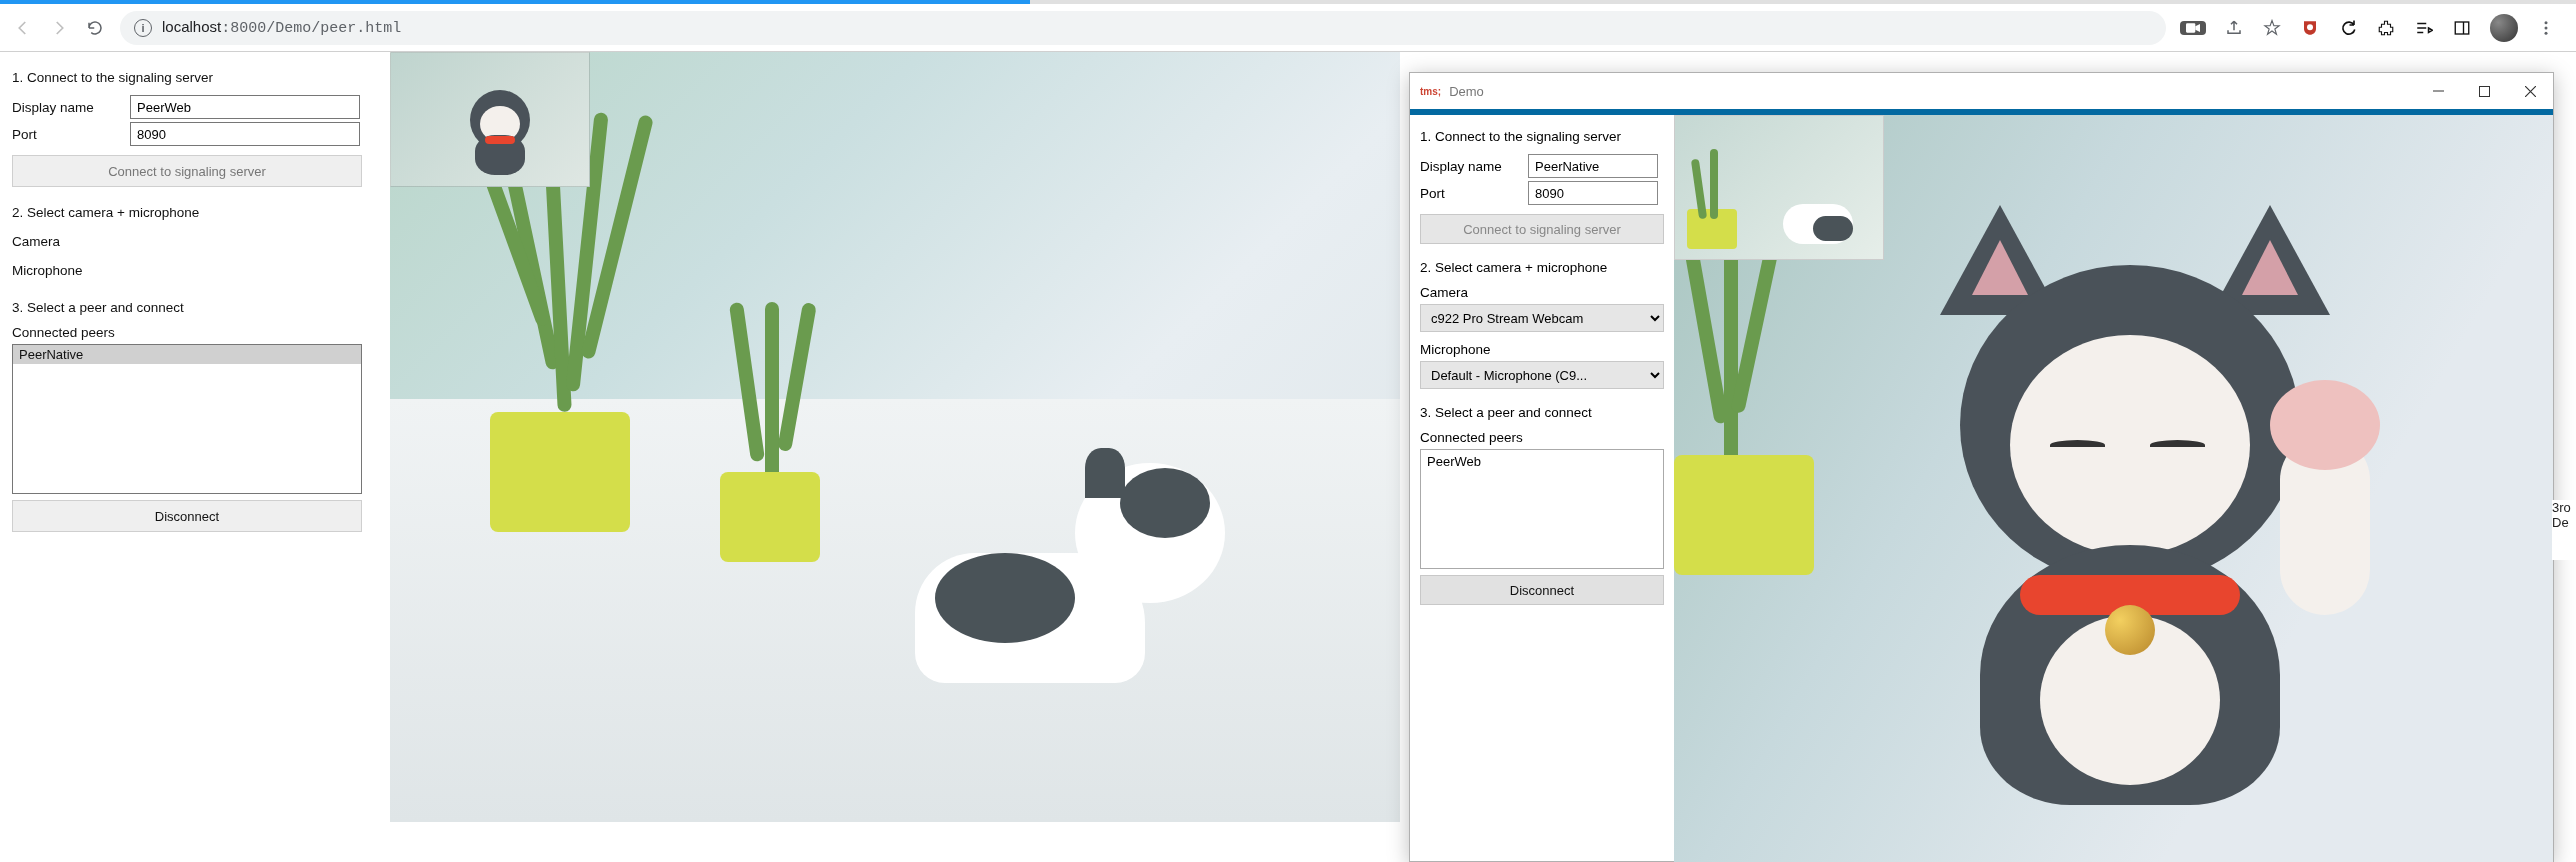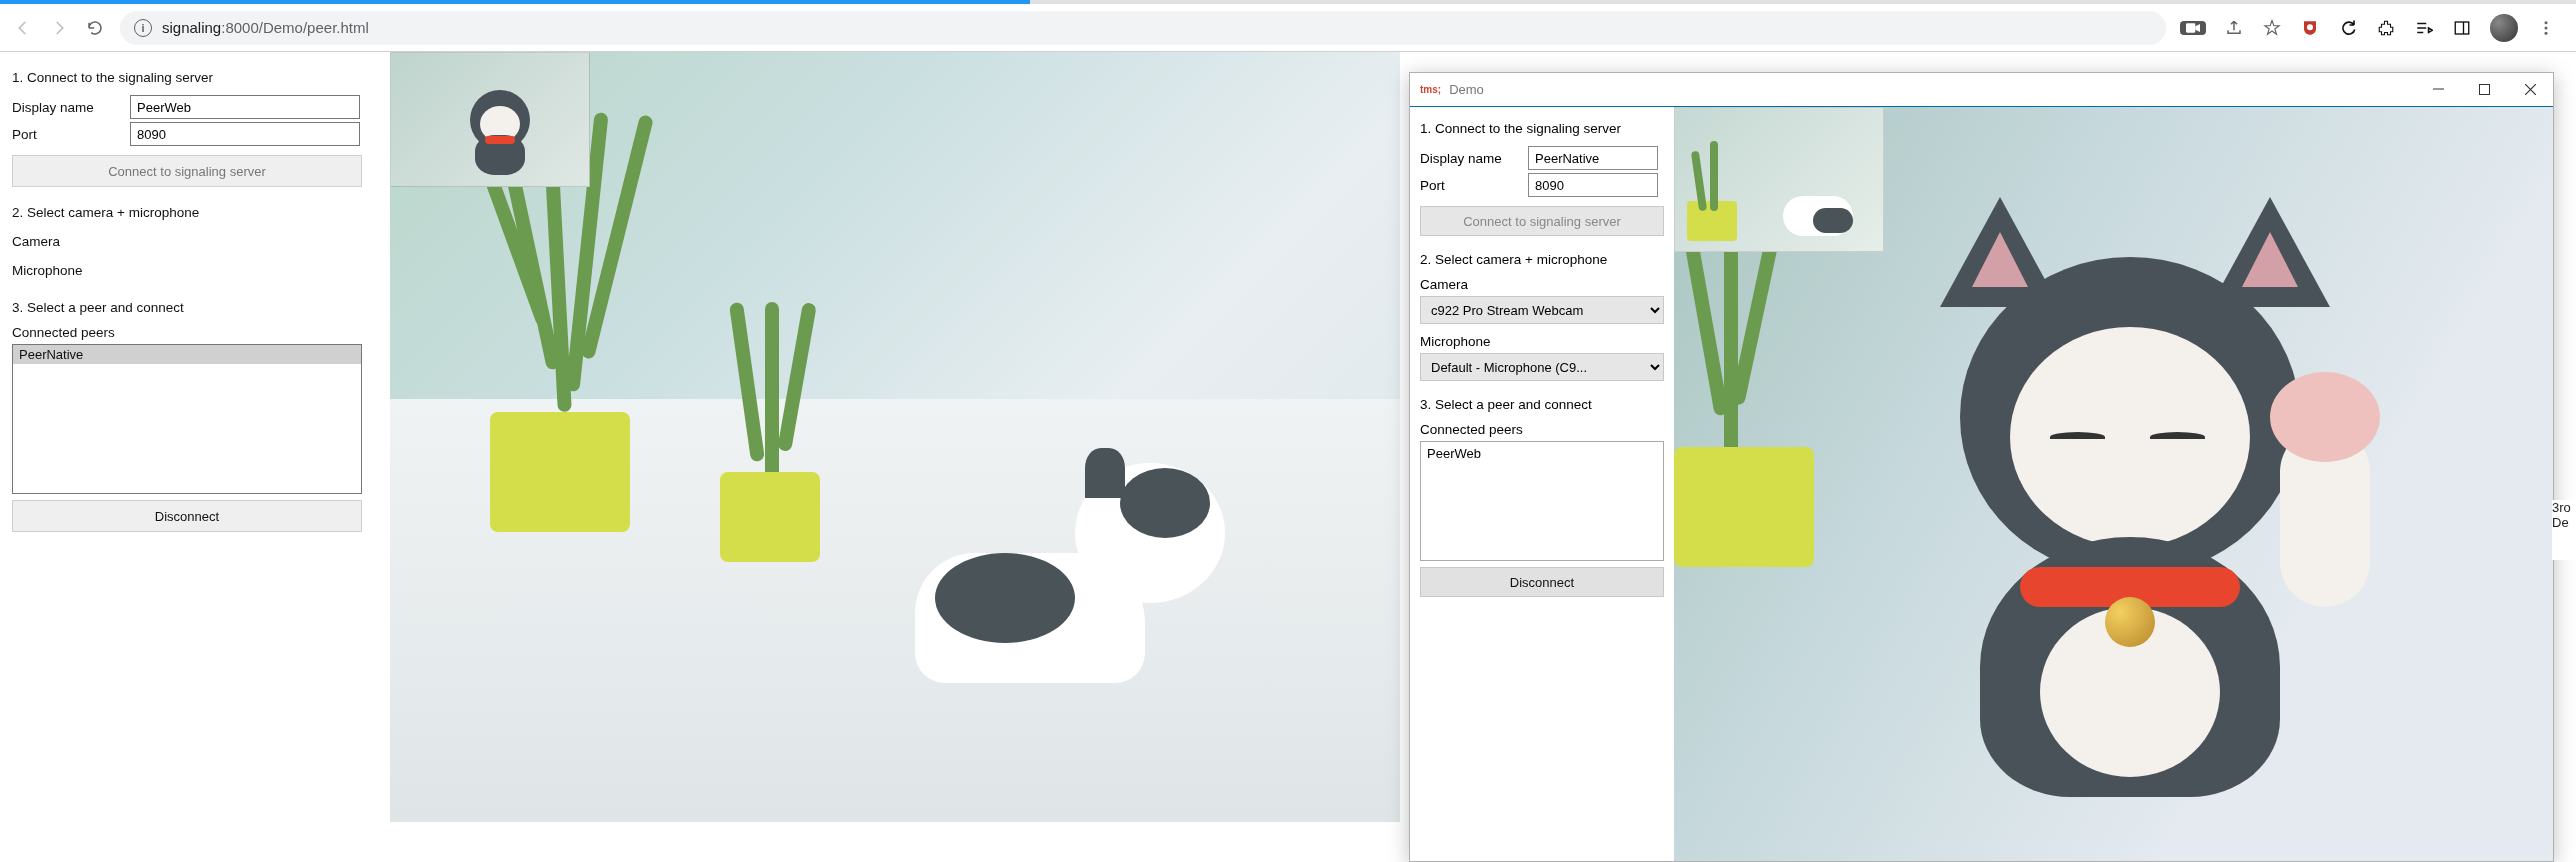--- a/index.html
+++ b/index.html
@@ -48,21 +48,21 @@
     }
     .chrome-url .info-icon {
       width: 18px; height: 18px;
       border: 1.5px solid #5f6368;
       border-radius: 50%;
       display: flex; align-items: center; justify-content: center;
       font-size: 11px; font-weight: bold;
       color: #5f6368;
     }
     .chrome-url .url-host { color: #202124; }
-    .chrome-url .url-path { color: #5f6368; }
+    .chrome-url .url-path { color: #5f6368; font-family: Liberation Mono, monospace; }
     .chrome-right {
       display: flex; align-items: center; gap: 18px;
       padding-right: 8px;
     }
     .chrome-icon {
       width: 20px; height: 20px;
       display: flex; align-items: center; justify-content: center;
       color: #5f6368;
       cursor: pointer;
     }
@@ -176,25 +176,25 @@
       position: absolute;
       left: 1409px;
       top: 72px;
       width: 1145px;
       height: 790px;
       background: #fff;
       border: 1px solid #b0b0b0;
       box-shadow: 0 4px 20px rgba(0,0,0,0.25);
     }
     .native-titlebar {
-      height: 34px;
+      height: 42px;
       background: #fff;
       display:flex; align-items:center; justify-content:space-between;
       padding-left:10px;
-      border-bottom:1px solid #0369a1;
+      border-bottom:6px solid #0369a1;
     }
     .native-titlebar .title-left { display:flex; align-items:center; gap:8px; font-size:13px; color:#777; }
     .native-titlebar .tms-logo { font-size:10px; color:#c43; font-weight:bold; }
     .native-titlebar .win-btns { display:flex; }
     .native-titlebar .win-btn { width:46px; height:34px; display:flex; align-items:center; justify-content:center; color:#555; cursor:pointer; }
 
     .native-body { display:flex; height:calc(100% - 34px); }
     .native-left {
       width: 264px;
       padding: 10px;
@@ -282,21 +282,21 @@
       </svg>
   </div>
   <div class="chrome-nav-btn">
     <svg width="18" height="18" viewBox="0 0 24 24">
         <path d="M4 12a8 8 0 1 1 3 6.2M4 12V5m0 7h7" stroke="currentColor" stroke-width="2" fill="none"></path>
       </svg>
   </div>
   <div class="chrome-url">
     <span class="info-icon">i</span>
     <span>
-      <span class="url-host">signaling</span><span class="url-path">:8000</span><span class="url-path">/Demo/peer.html</span>
+      <span class="url-host">localhost</span><span class="url-path">:8000</span><span class="url-path">/Demo/peer.html</span>
     </span>
   </div>
   <div class="chrome-right">
     <div class="cam-indicator">
       <svg width="14" height="10" viewBox="0 0 24 16">
           <rect x="0" y="0" width="16" height="16" rx="2" fill="#fff"></rect>
           <path d="M16 5l8-4v14l-8-4z" fill="#fff"></path>
         </svg>
     </div>
     <div class="chrome-icon">

